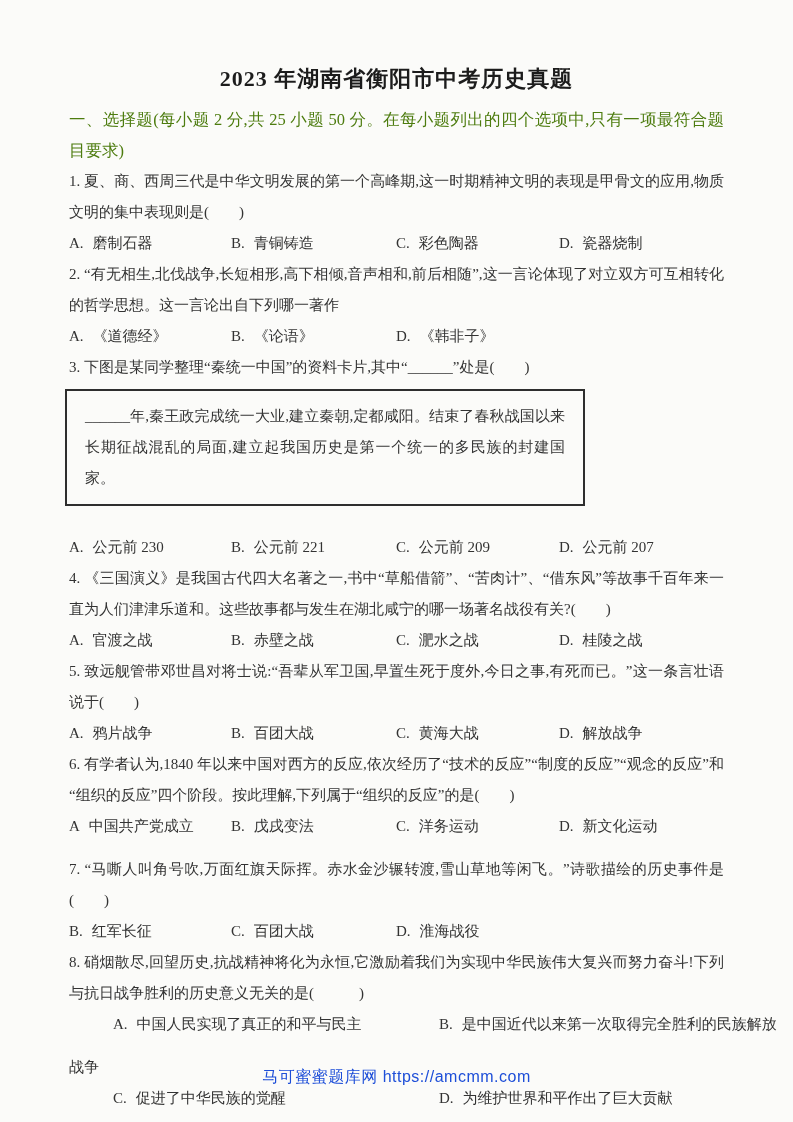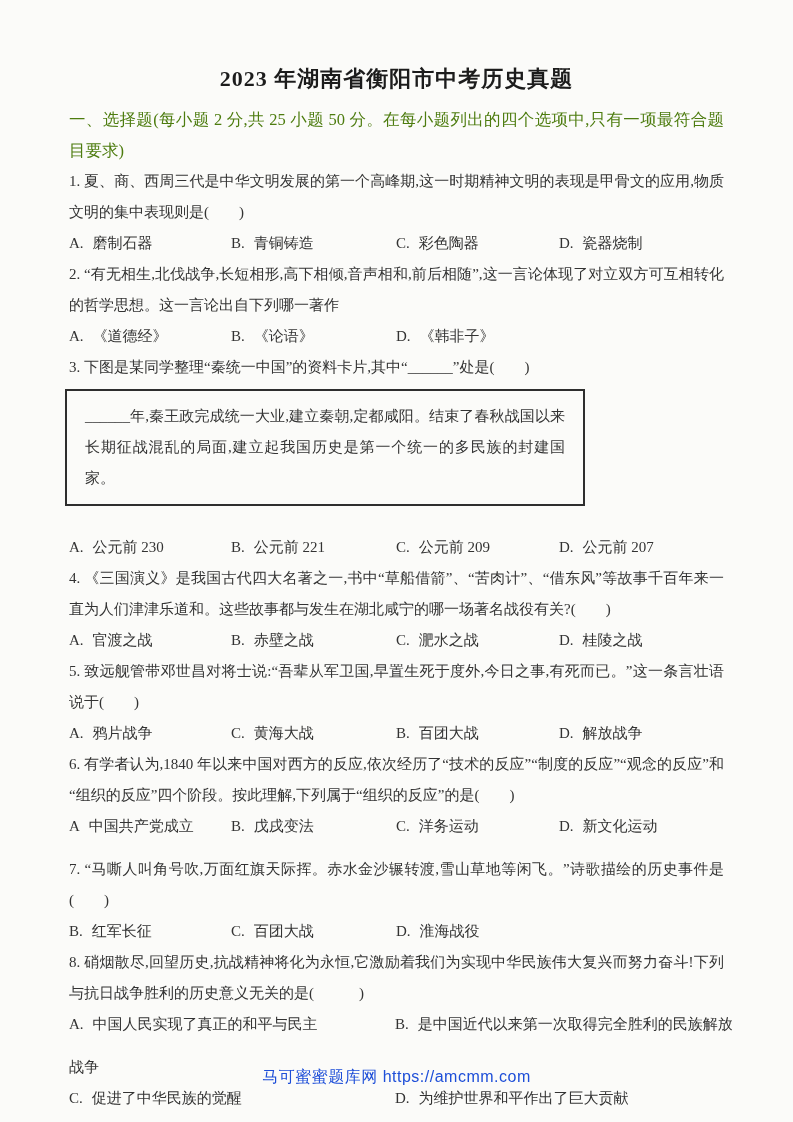--- a/index.html
+++ b/index.html
@@ -43,21 +43,21 @@
     font-size: 15px;
     line-height: 31px;
     text-align: justify;
   }
   .opt-row {
     display: grid;
     font-size: 15px;
     line-height: 31px;
   }
   .opt-row.cols4 { grid-template-columns: 162px 165px 163px 1fr; }
-  .opt-row.cols2 { grid-template-columns: 326px 1fr; }
+  .opt-row.cols2 { grid-template-columns: 326px 1fr; margin-left: 44px; }
   .opt-row.cols1 { grid-template-columns: 1fr; margin-top: 12px; }
   .opt { white-space: nowrap; overflow: visible; }
   .opt-label { margin-right: 9px; }
   .card-box {
     box-sizing: border-box;
     width: 520px;
     margin: 6px 0 26px -4px;
     border: 2px solid #2e2e2e;
     padding: 10px 18px 10px 18px;
     font-size: 15px;
@@ -116,22 +116,22 @@
           <div class="opt"><span class="opt-label">A.</span><span>官渡之战</span></div>
           <div class="opt"><span class="opt-label">B.</span><span>赤壁之战</span></div>
           <div class="opt"><span class="opt-label">C.</span><span>淝水之战</span></div>
           <div class="opt"><span class="opt-label">D.</span><span>桂陵之战</span></div>
         </div>
       </div>
       <div class="question">
         <p class="stem"><span>5.</span> <span>致远舰管带邓世昌对将士说:“吾辈从军卫国,早置生死于度外,今日之事,有死而已。”这一条言壮语说于(　　)</span></p>
         <div class="opt-row cols4">
           <div class="opt"><span class="opt-label">A.</span><span>鸦片战争</span></div>
+          <div class="opt"><span class="opt-label">B.</span><span>百团大战</span></div>
           <div class="opt"><span class="opt-label">C.</span><span>黄海大战</span></div>
-          <div class="opt"><span class="opt-label">B.</span><span>百团大战</span></div>
           <div class="opt"><span class="opt-label">D.</span><span>解放战争</span></div>
         </div>
       </div>
       <div class="question">
         <p class="stem"><span>6.</span> <span>有学者认为,1840 年以来中国对西方的反应,依次经历了“技术的反应”“制度的反应”“观念的反应”和“组织的反应”四个阶段。按此理解,下列属于“组织的反应”的是(　　)</span></p>
         <div class="opt-row cols4">
           <div class="opt"><span class="opt-label">A</span><span>中国共产党成立</span></div>
           <div class="opt"><span class="opt-label">B.</span><span>戊戌变法</span></div>
           <div class="opt"><span class="opt-label">C.</span><span>洋务运动</span></div>
           <div class="opt"><span class="opt-label">D.</span><span>新文化运动</span></div>

